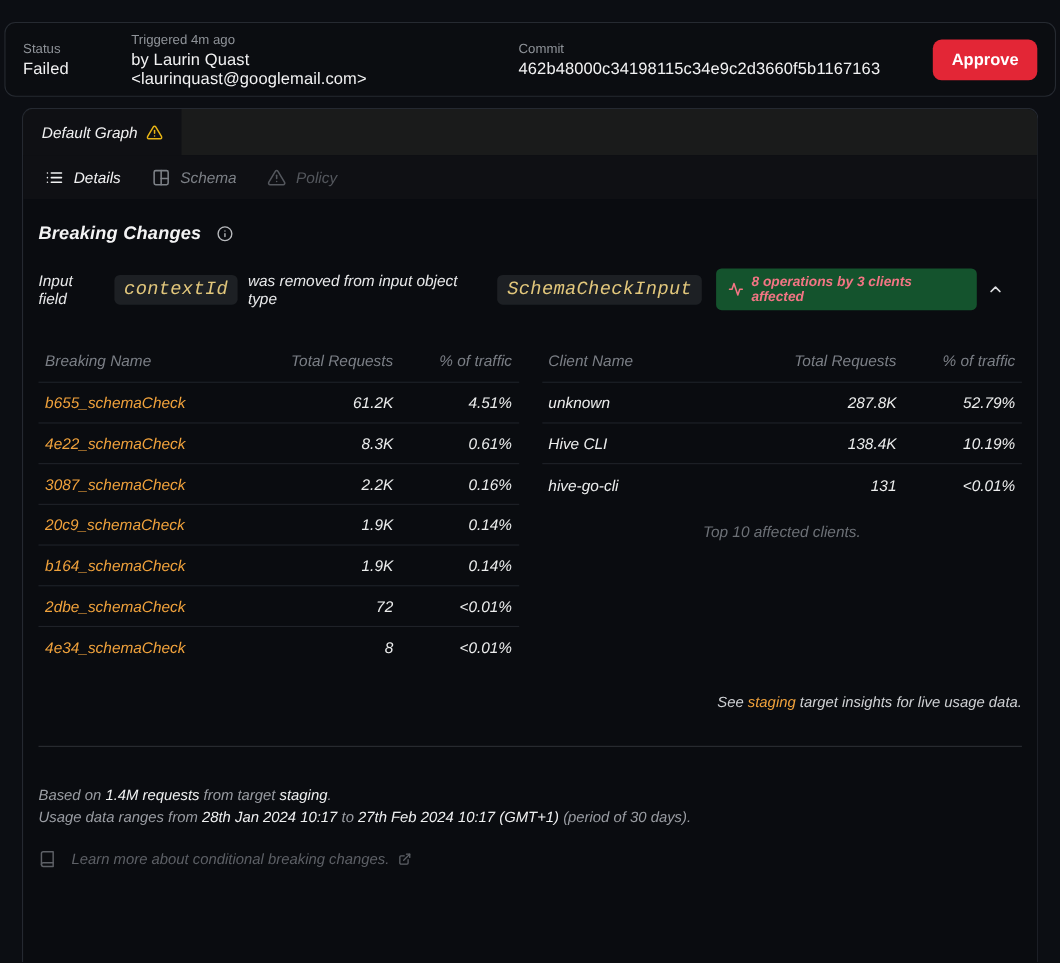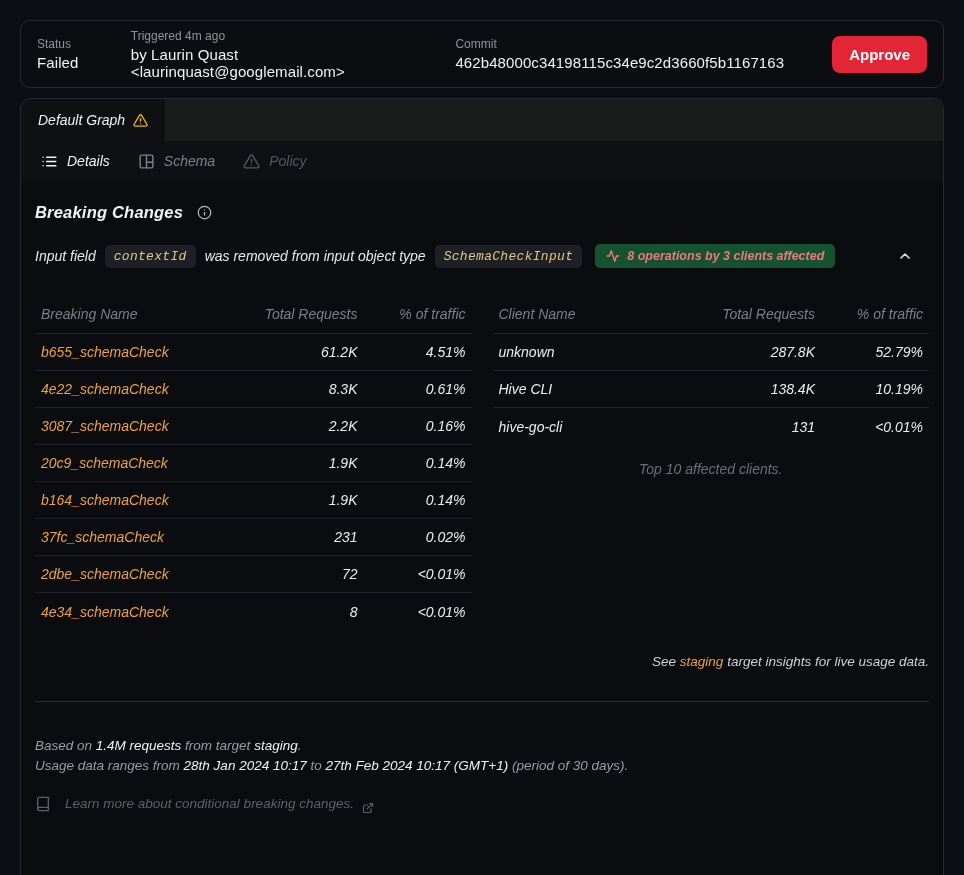--- a/index.html
+++ b/index.html
@@ -7,21 +7,21 @@
   body {
     background:#0c0e13;
     font-family:"Liberation Sans", sans-serif;
     color:#ececec;
     overflow:hidden;
   }
   .page { width:964px; height:875px; }
 
   
   .topcard {
-    margin:20px 20px 0;
+    margin:20px 4px 0;
     height:68px;
     background:#0b0d11;
     border:1px solid #262a31;
     border-radius:10px;
     display:flex;
     align-items:center;
     padding:0 16px;
     gap:48px;
   }
   .meta { display:flex; flex-direction:column; gap:3px; }
@@ -100,21 +100,21 @@
     margin-top:22px;
     display:flex;
     align-items:center;
     gap:9px;
     font-size:14px;
     color:#e8e9ea;
     cursor:pointer;
   }
   .code-badge {
     font-family:"Liberation Mono", monospace;
-    font-size:13px;
+    font-size:17px;
     color:#e2c77c;
     background:#1d2024;
     border-radius:5px;
     padding:4px 9px;
     letter-spacing:.3px;
   }
   .affected-badge {
     display:flex;
     align-items:center;
     gap:7px;
@@ -144,21 +144,21 @@
   .caption { margin-top:16px; text-align:center; font-size:14px; color:#6c7076; }
 
   .insights-note { margin-top:24px; text-align:right; font-size:13.5px; color:#cfd1d4; padding-right:0; }
   .insights-note .lnk { color:#f0a23c; text-decoration:none; cursor:pointer; }
 
   .divider { margin:32px 0 0; border:none; border-top:1px solid #2b2e34; }
 
   .footer { margin-top:34px; font-size:13.5px; line-height:20px; color:#9a9da3; }
   .footer .hi { color:#f0f1f2; }
   .learn-row { margin-top:18px; display:flex; align-items:center; gap:14px; color:#5d6066; font-size:13.5px; }
-  .learn-row a { color:#5d6066; text-decoration:none; cursor:pointer; display:flex; align-items:flex-end; gap:8px; }
+  .learn-row a { color:#5d6066; text-decoration:none; cursor:pointer; display:flex; align-items:center; gap:8px; }
 
   svg { display:block; }
 </style>
 </head>
 <body>
 
 <div class="page">
 
   <header class="topcard">
     <div class="meta status">
@@ -285,25 +285,20 @@
           </div>
           <div class="trow">
             <span class="c-name"><a class="op-link">20c9_schemaCheck</a></span>
             <span class="c-req num">1.9K</span>
             <span class="c-pct num">0.14%</span>
           </div>
           <div class="trow">
             <span class="c-name"><a class="op-link">b164_schemaCheck</a></span>
             <span class="c-req num">1.9K</span>
             <span class="c-pct num">0.14%</span>
-          </div>
-          <div class="trow">
-            <span class="c-name"><a class="op-link">37fc_schemaCheck</a></span>
-            <span class="c-req num">231</span>
-            <span class="c-pct num">0.02%</span>
           </div>
           <div class="trow">
             <span class="c-name"><a class="op-link">2dbe_schemaCheck</a></span>
             <span class="c-req num">72</span>
             <span class="c-pct num">&lt;0.01%</span>
           </div>
           <div class="trow last">
             <span class="c-name"><a class="op-link">4e34_schemaCheck</a></span>
             <span class="c-req num">8</span>
             <span class="c-pct num">&lt;0.01%</span>

